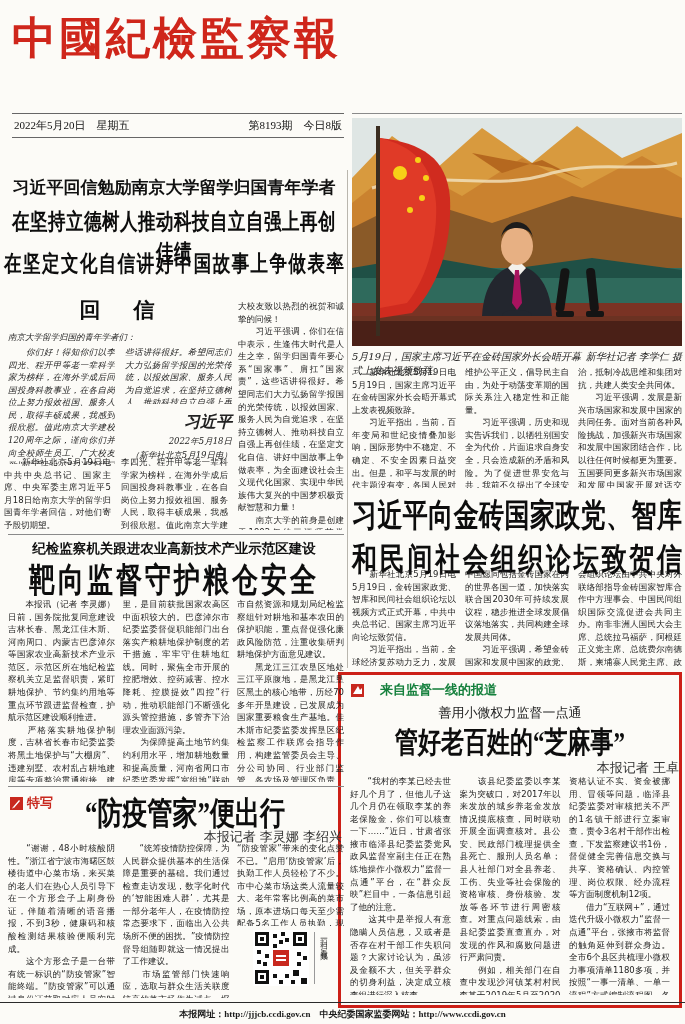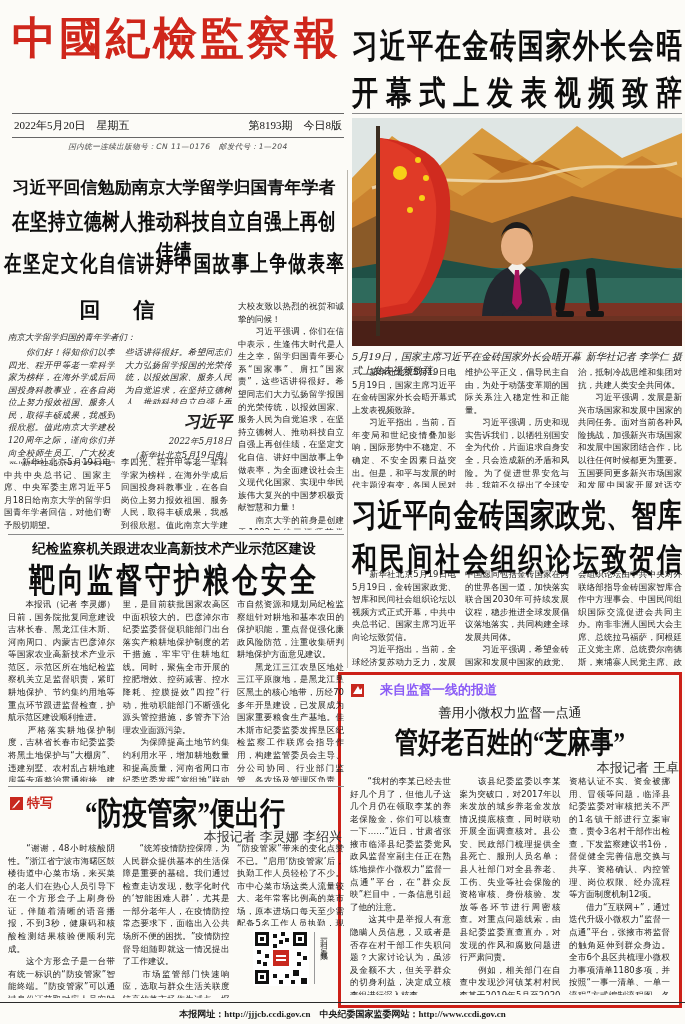--- a/index.html
+++ b/index.html
@@ -42,27 +42,22 @@
 <div class="page">
 
   <div class="abs" style="left:12px;top:16px;width:332px;height:150px;">
     <div style="height:92px;overflow:visible;">
       <span class="brand">中國紀檢監察報</span>
     </div>
     <div class="dateRow serif" style="margin-top:5px;">
       <span>2022年5月20日　星期五</span>
       <span>第8193期　今日8版</span>
     </div>
-    <div class="pubLine" style="margin-top:4px;">国内统一连续出版物号：CN 11—0176　邮发代号：1—204</div>
-  </div>
-
-  <div class="abs" style="left:352px;top:24px;width:330px;">
-    <div class="bigHead serif justLine stretchY" style="font-size:26px;width:330px;white-space:normal;">习近平在金砖国家外长会晤</div>
-    <div class="bigHead serif justLine stretchY" style="font-size:26px;width:330px;white-space:normal;margin-top:12px;">开幕式上发表视频致辞</div>
-  </div>
+  </div>
+
   <div class="abs hairline" style="left:352px;top:113px;width:330px;"></div>
 
   <div class="abs" style="left:352px;top:118px;width:330px;height:228px;">
     <svg width="330" height="228" viewBox="0 0 330 228">
 
       <rect x="0" y="0" width="330" height="228" fill="#cfd8d6"></rect>
       <rect x="0" y="0" width="330" height="150" fill="#dfe6e4"></rect>
 
       <g>
         <path d="M0,60 L40,18 L85,50 L130,10 L180,45 L225,8 L270,40 L330,15 L330,150 L0,150 Z" fill="#d89a3e"></path>
@@ -132,21 +127,21 @@
   <div class="abs colWrap" style="left:352px;top:568px;width:330px;height:98px;">
     <div class="jcol" style="width:104px;height:98px;">　　新华社北京5月19日电　5月19日，金砖国家政党、智库和民间社会组织论坛以视频方式正式开幕，中共中央总书记、国家主席习近平向论坛致贺信。
 　　习近平指出，当前，全球经济复苏动力乏力，发展鸿沟加剧，气候变化、数字治理等挑战严峻，金砖国家要不忘成立初心、牢记合作使命，同广大发展中国家一道推动国际社会同心合力，相向而行，携手开辟更加光明美好的发展前景。</div>
     <div class="jcol" style="width:104px;height:98px;">中国愿同包括金砖国家在内的世界各国一道，加快落实联合国2030年可持续发展议程，稳步推进全球发展倡议落地落实，共同构建全球发展共同体。
 　　习近平强调，希望金砖国家和发展中国家的政党、智库和民间社会组织履行责任担当，深化沟通交流，为实现全球共同发展、推动构建人类命运共同体贡献智慧和力量。
 　　金砖国家政党、智库和民间社</div>
     <div class="jcol" style="width:104px;height:98px;">会组织论坛由中共中央对外联络部指导金砖国家智库合作中方理事会、中国民间组织国际交流促进会共同主办。南非非洲人国民大会主席、总统拉马福萨，阿根廷正义党主席、总统费尔南德斯，柬埔寨人民党主席、政府首相洪森和印度尼西亚民主斗争党总主席、前总统梅加瓦蒂等以视频或书面方式向论坛致贺。来自30个国家的130多名政党领导人、智库和民间社会组织代表线上参会。</div>
   </div>
 
   <div class="abs redBox" style="left:338px;top:672px;width:338px;height:330px;">
-    <div class="labelTag" style="position:absolute;left:10px;top:6px;color:#8b5cf6;gap:16px;">
+    <div class="labelTag" style="position:absolute;left:10px;top:6px;color:#15803d;gap:16px;">
       <svg width="13" height="13" viewBox="0 0 13 13">
         <rect x="0" y="0" width="13" height="13" fill="#c8281e"></rect>
         <path d="M2,10 L7,2 L9,6 L11,4 L11,10 Z" fill="#ffffff"></path>
       </svg>
       <span>来自监督一线的报道</span>
     </div>
     <div class="centerLine serif" style="position:absolute;left:0;top:29px;width:100%;font-size:13px;color:#1d1d1d;">善用小微权力监督一点通</div>
     <div class="centerLine serif bigHead stretchY" style="position:absolute;left:0;top:48px;width:100%;font-size:23px;white-space:normal;">管好老百姓的“芝麻事”</div>
     <div class="byline" style="position:absolute;left:0;top:84px;width:100%;">本报记者 王卓</div>
     <div class="colWrap" style="position:absolute;left:9px;top:100px;width:320px;height:220px;">

